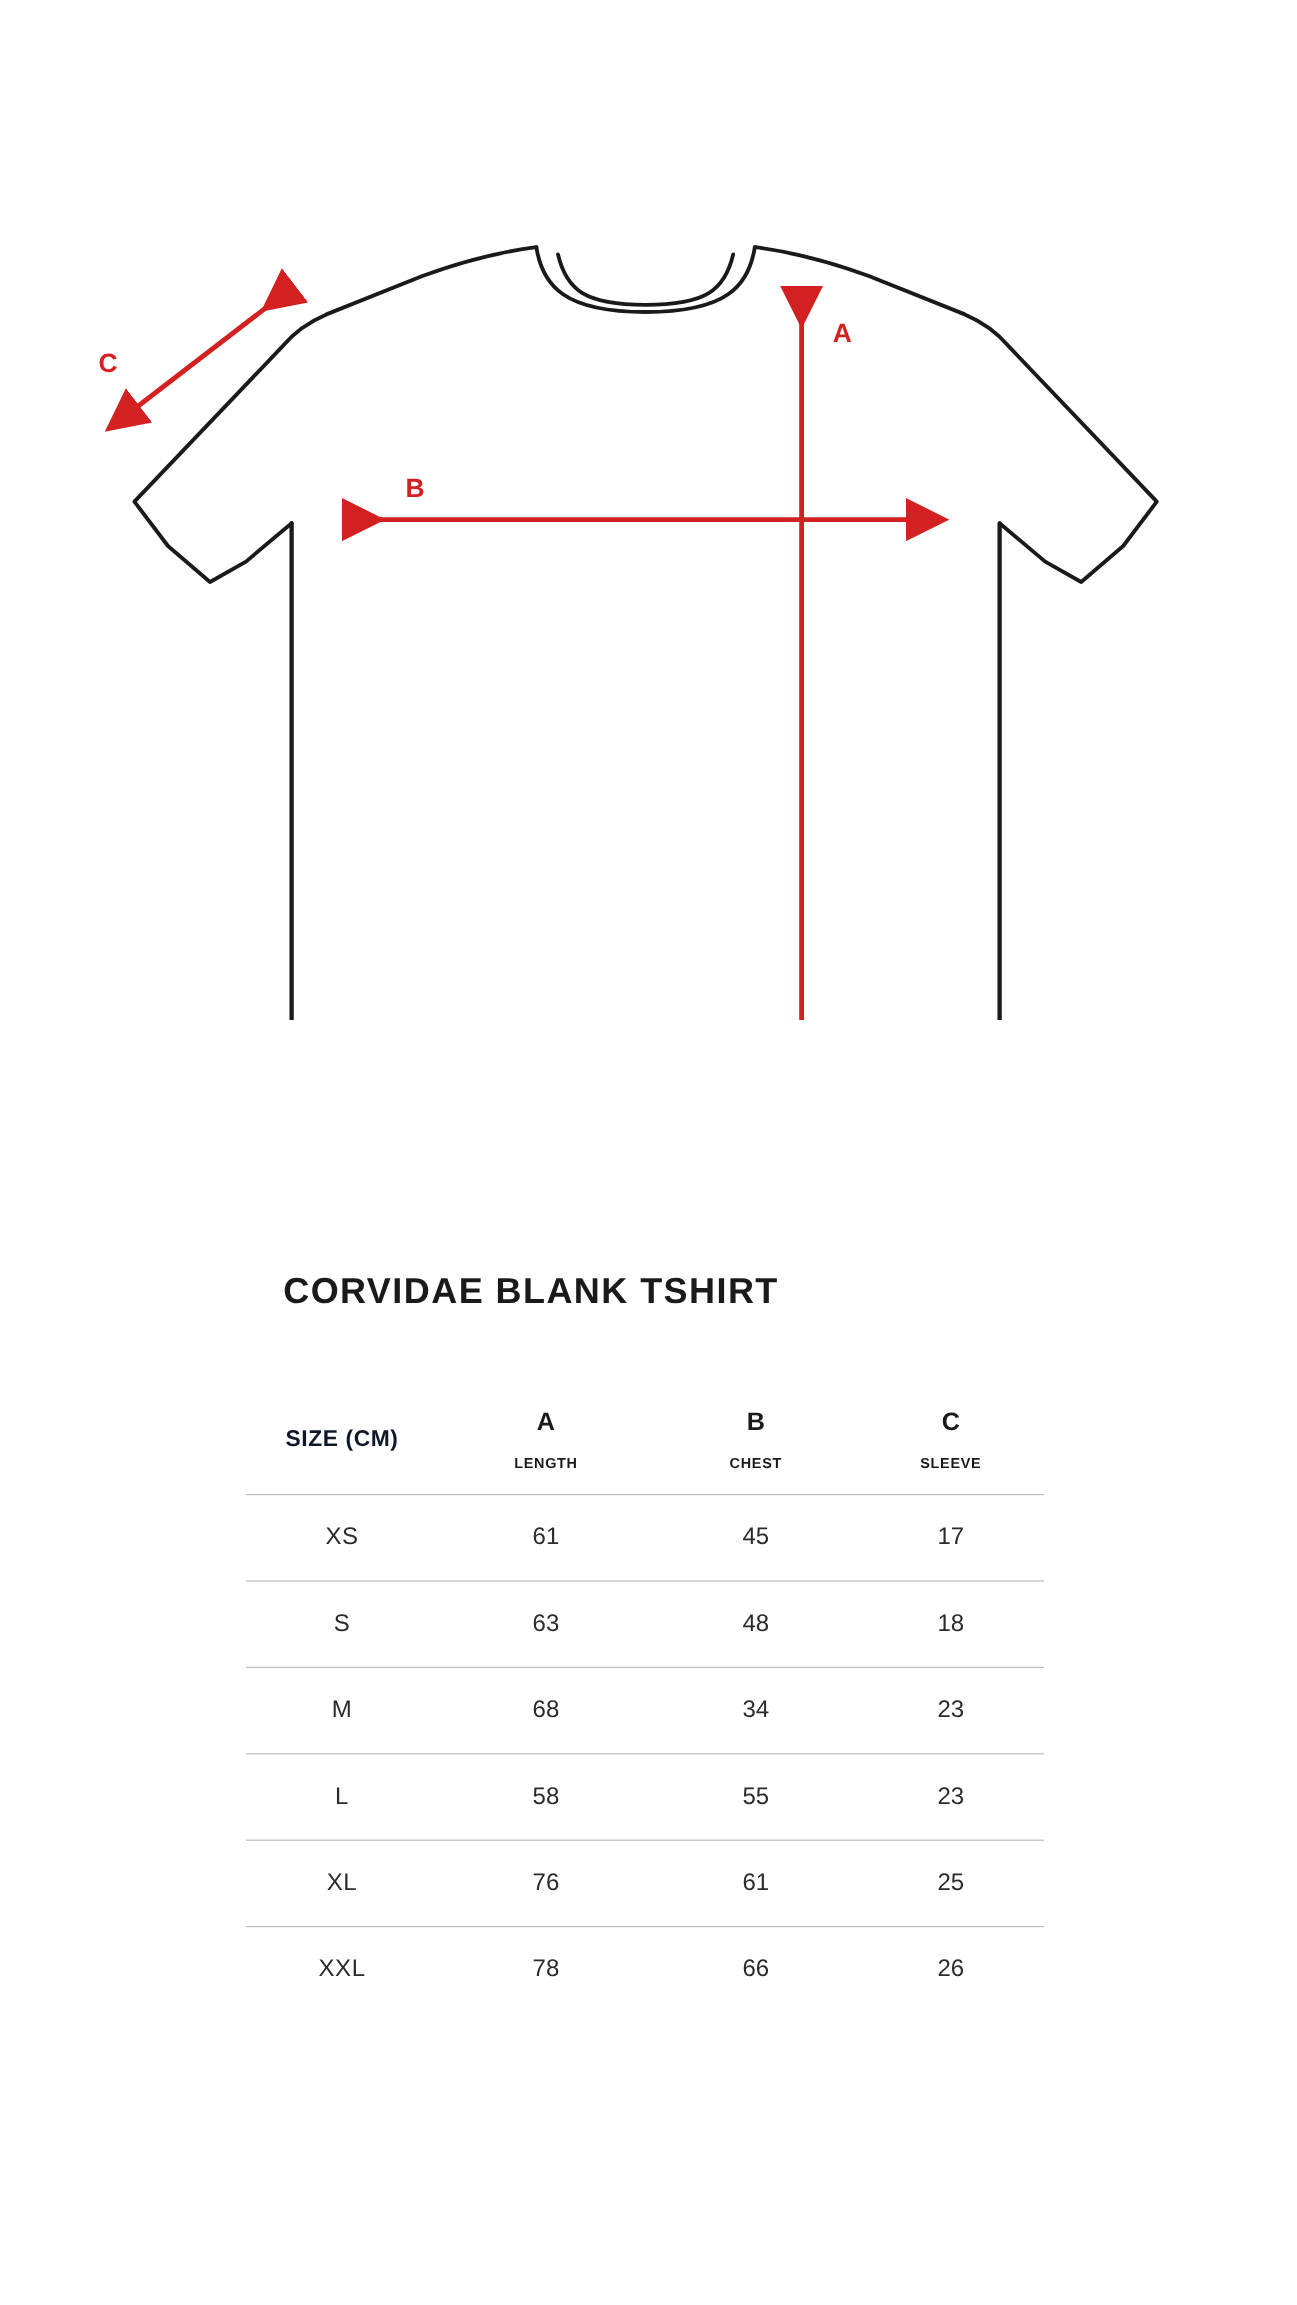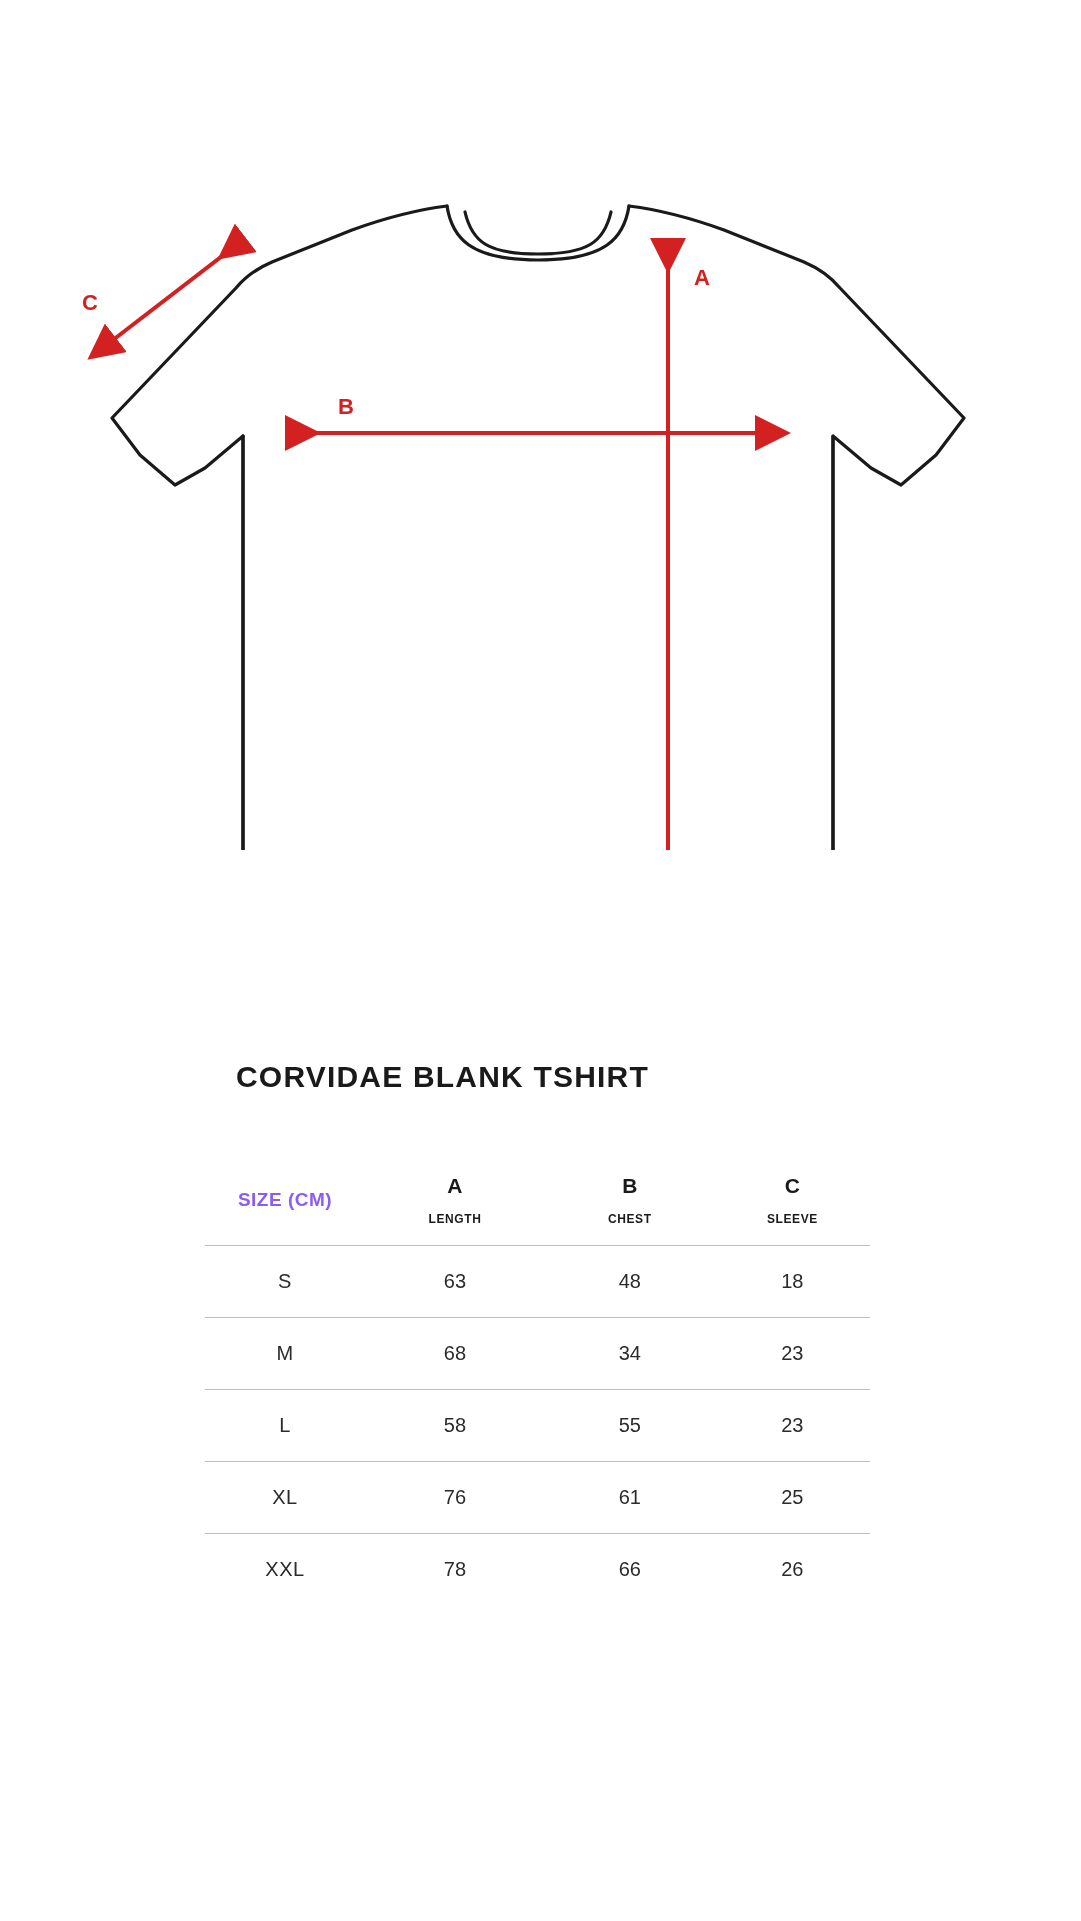--- a/index.html
+++ b/index.html
@@ -78,21 +78,21 @@
   
   .col-size  { width: 160px; border-right: 1px solid #bdbdbd; }
   .col-a     { width: 180px; border-right: 1px solid #bdbdbd; }
   .col-b     { width: 170px; border-right: 1px solid #bdbdbd; }
   .col-c     { width: 155px; }
 
   .hdr-size {
     font-size: 19px;
     font-weight: bold;
     letter-spacing: .5px;
-    color: #8b5cf6;
+    color: #0f172a;
   }
   .hdr-letter {
     font-size: 21px;
     font-weight: bold;
     line-height: 1.1;
     color: #1a1a1a;
     display: block;
   }
   .hdr-sub {
     font-size: 12px;
@@ -197,20 +197,26 @@
           <span class="hdr-sub">CHEST</span>
         </th>
         <th class="col-c">
           <span class="hdr-letter">C</span>
           <span class="hdr-sub">SLEEVE</span>
         </th>
       </tr>
     </thead>
     <tbody>
       <tr>
+        <td class="col-size cell-size">XS</td>
+        <td class="col-a">61</td>
+        <td class="col-b">45</td>
+        <td class="col-c">17</td>
+      </tr>
+      <tr>
         <td class="col-size cell-size">S</td>
         <td class="col-a">63</td>
         <td class="col-b">48</td>
         <td class="col-c">18</td>
       </tr>
       <tr>
         <td class="col-size cell-size">M</td>
         <td class="col-a">68</td>
         <td class="col-b">34</td>
         <td class="col-c">23</td>

